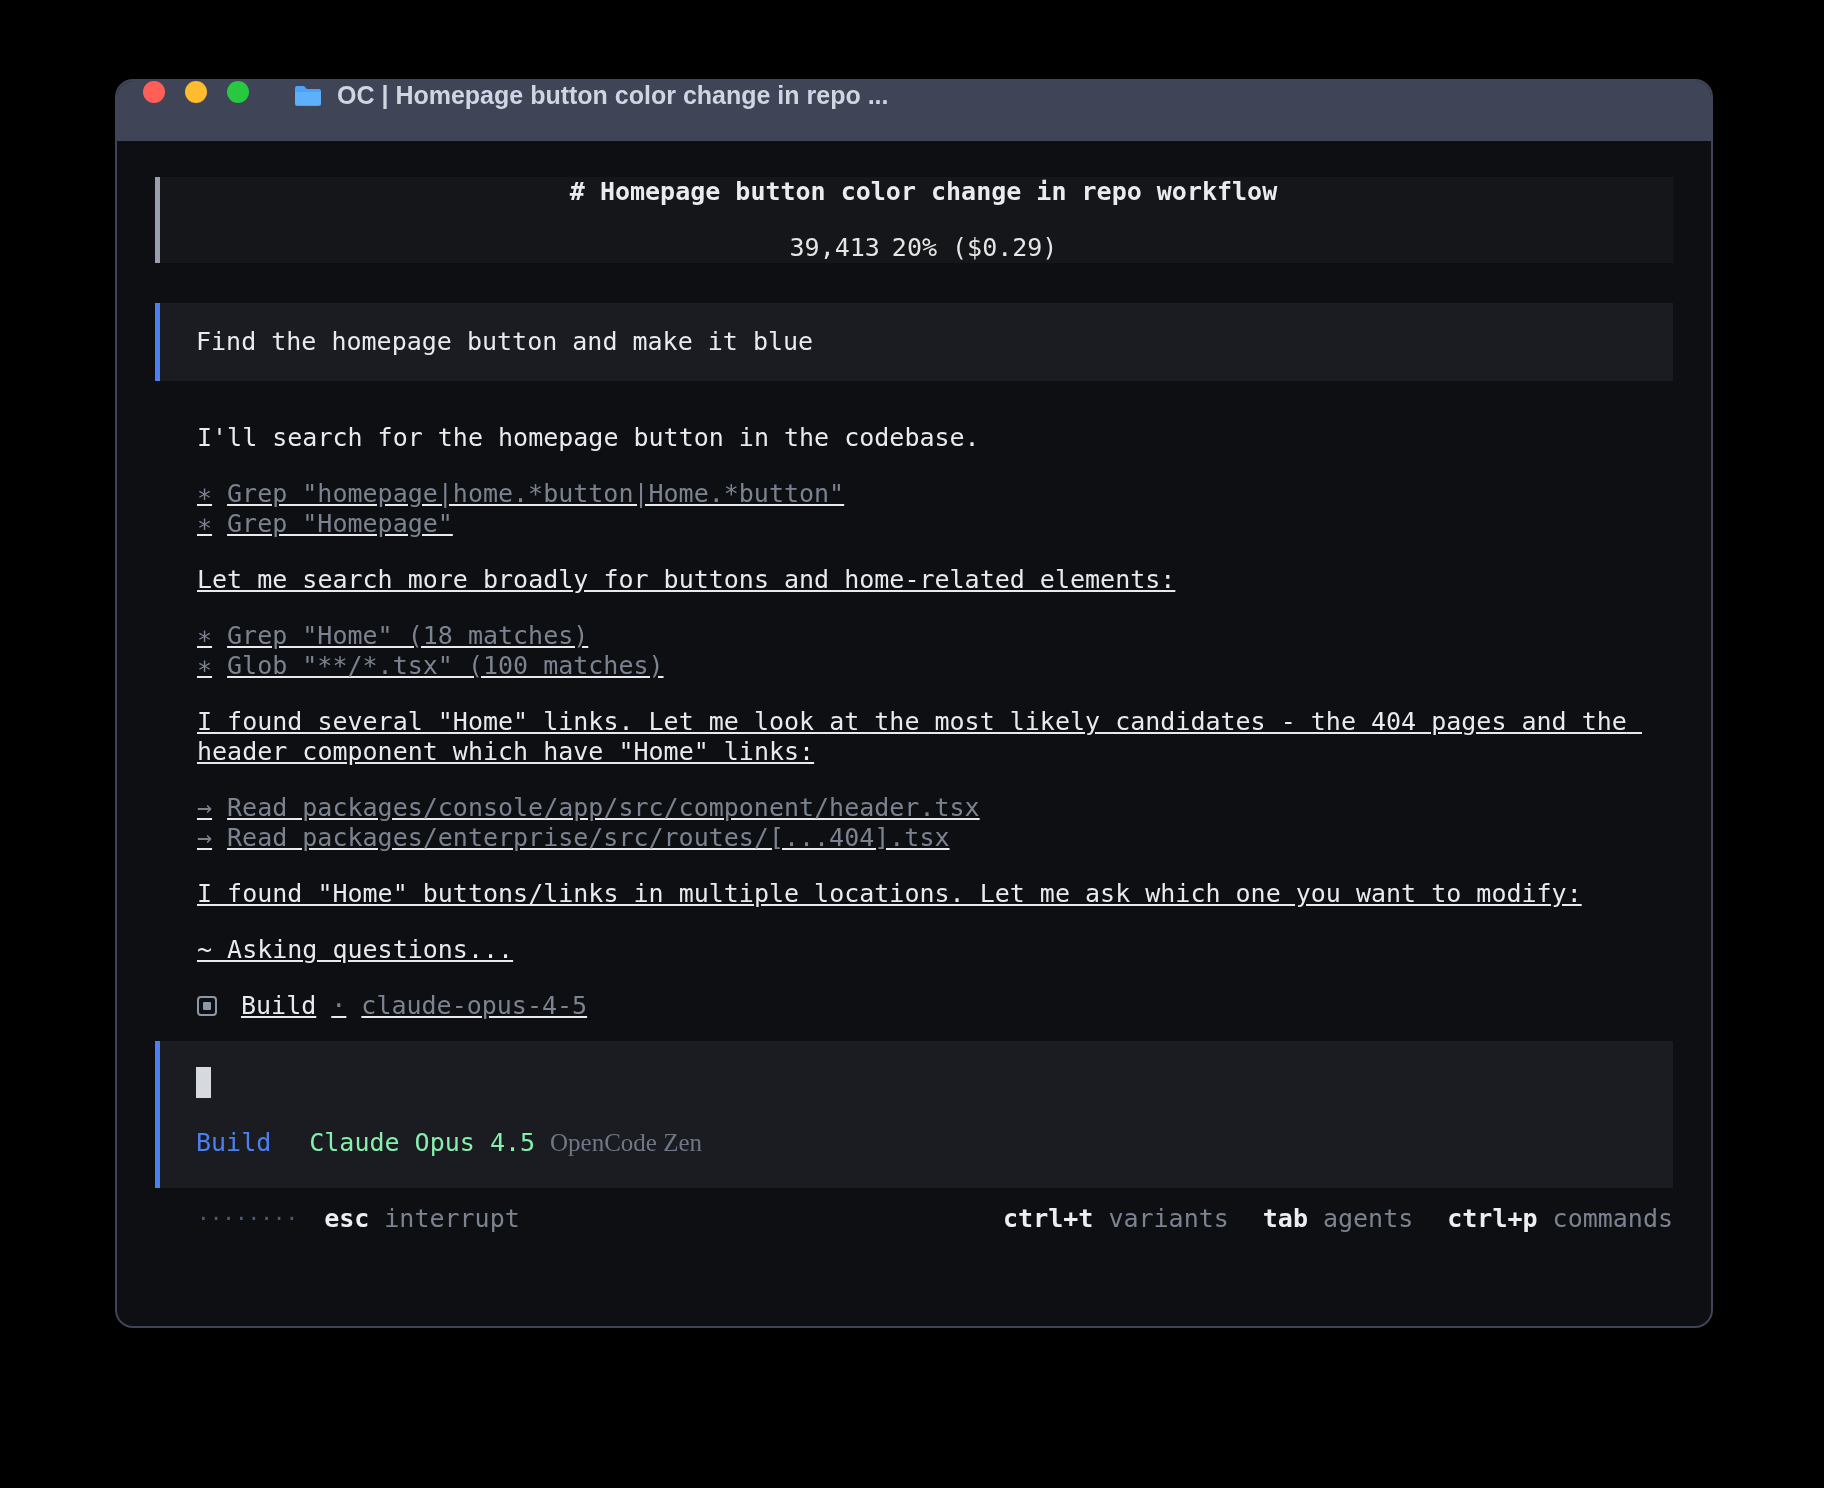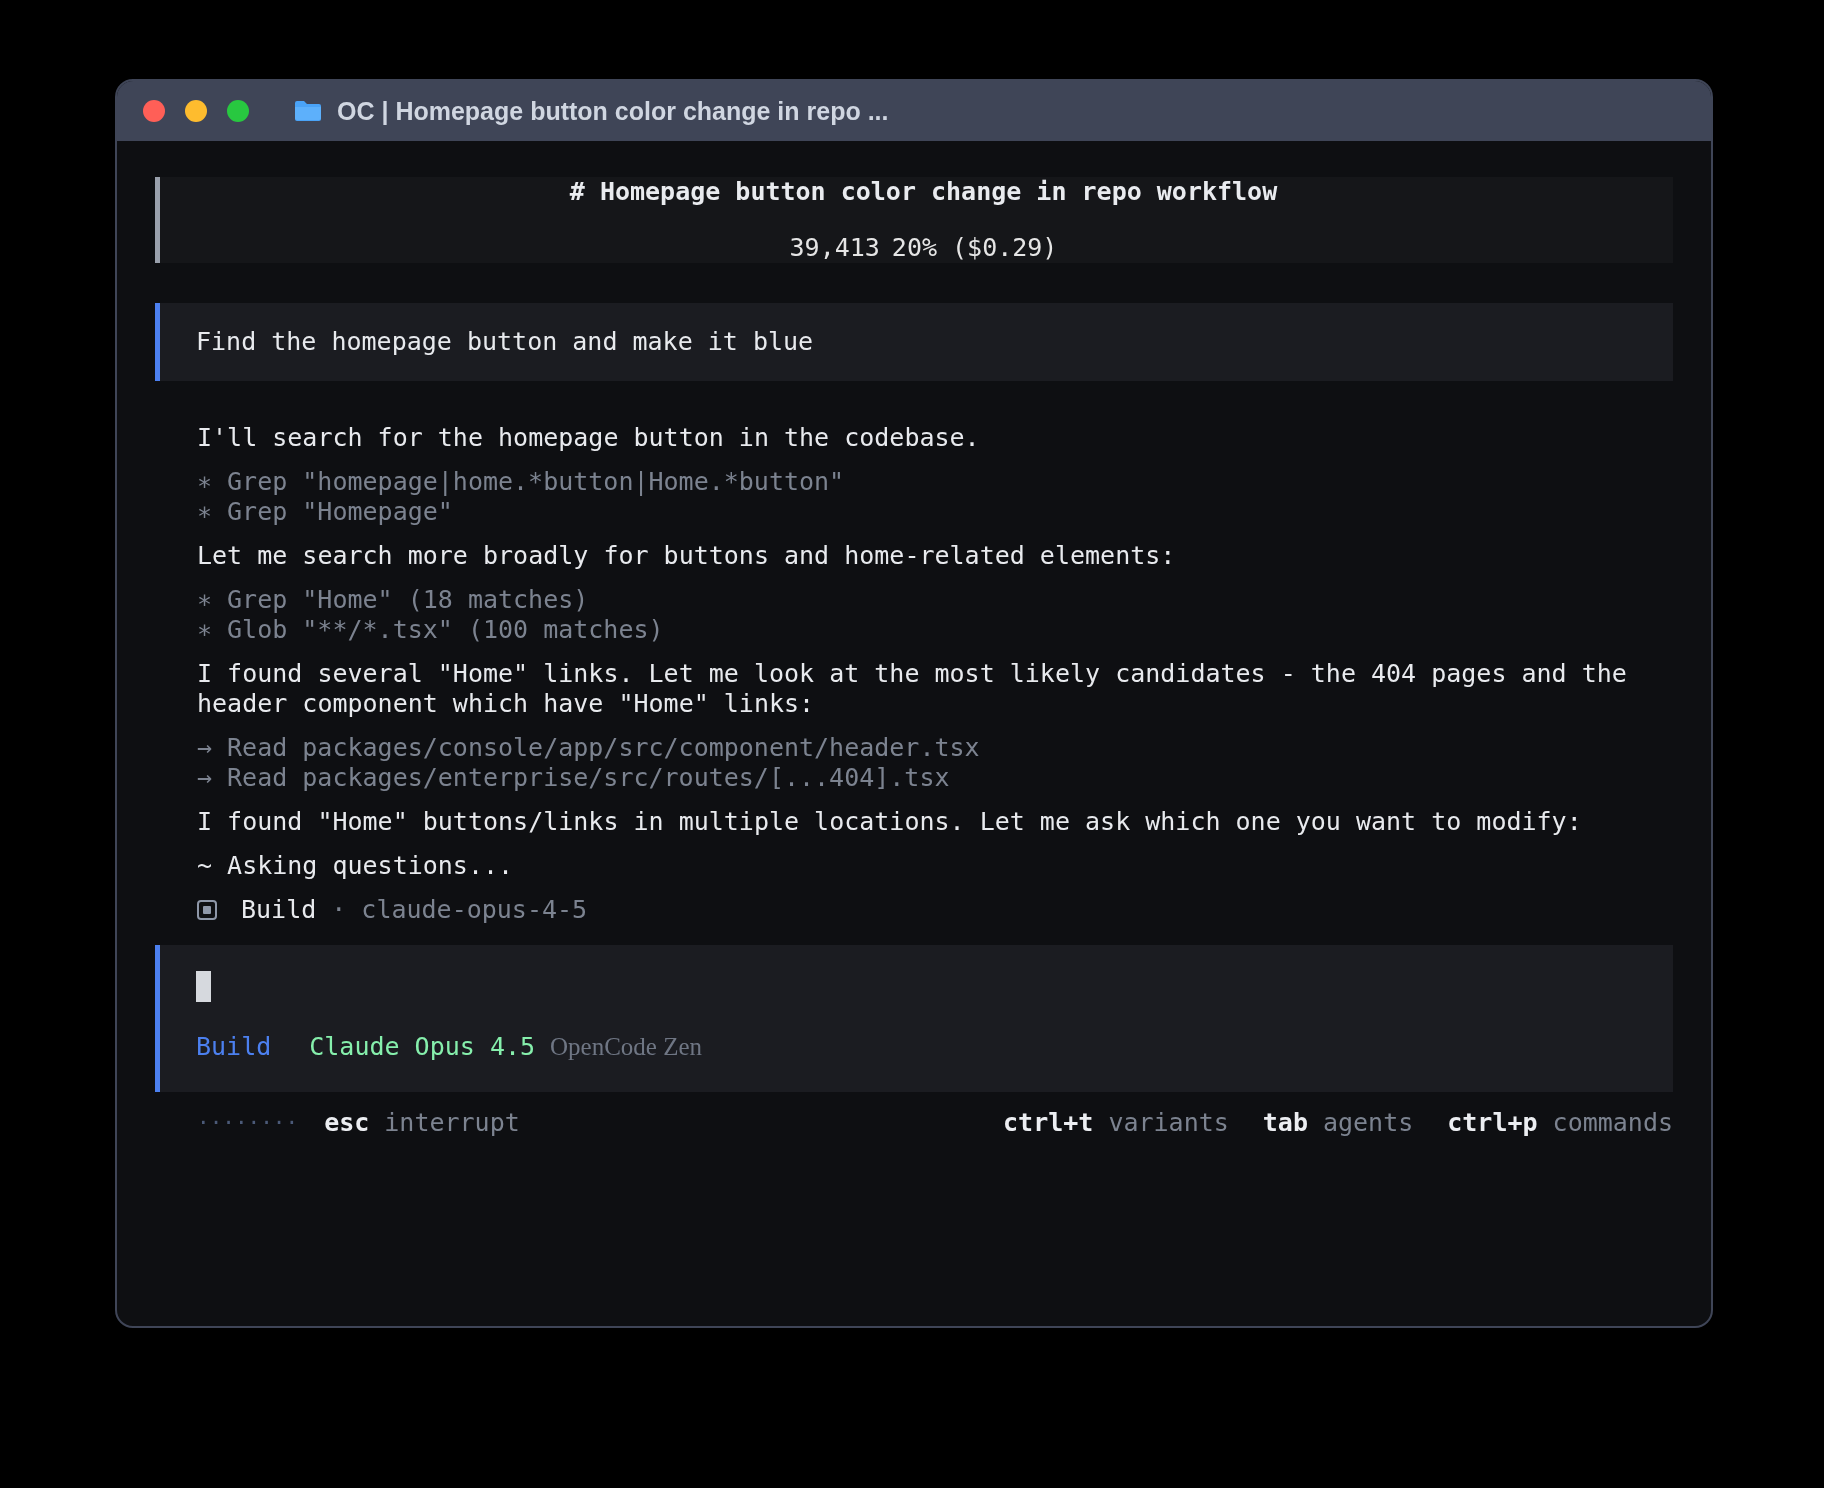--- a/index.html
+++ b/index.html
@@ -28,21 +28,21 @@
     overflow: hidden;
     box-shadow: 0 24px 70px rgba(0,0,0,0.65);
     display: flex;
     flex-direction: column;
   }
   
   .titlebar {
     flex: 0 0 60px;
     background: #3f4557;
     display: flex;
-    align-items: center;
+    align-items: flex-start;
     padding: 0 26px;
   }
   .lights { display: flex; align-items: center; gap: 20px; }
   .light { width: 22px; height: 22px; border-radius: 50%; display: inline-block; }
   .light.red    { background: #ff5f57; }
   .light.yellow { background: #febc2e; }
   .light.green  { background: #28c840; }
   .titlegroup {
     margin-left: 44px;
     display: flex;
@@ -77,21 +77,21 @@
   .sh-title { font-weight: bold; color: #e9ebef; white-space: nowrap; }
   .sh-right { display: flex; gap: 12px; color: #e5e5e5; white-space: nowrap; }
   .user-msg {
     margin-top: 40px;
     background: #1b1c21;
     border-left: 5px solid #4c80f0;
     padding: 24px 36px;
     color: #e8eaee;
   }
   .conv { margin: 42px 0 0 42px; }
-  .blk + .blk { margin-top: 14px; }
+  .blk + .blk { margin-top: 26px; text-decoration: underline; }
   .line { white-space: pre-wrap; }
   .white { color: #e8eaee; }
   .gray  { color: #7c8390; }
   .pfx   { margin-right: 15px; }
   .agent-line { display: flex; align-items: center; }
   .agent-icon {
     width: 16px; height: 16px;
     border: 2px solid #8e97a8;
     border-radius: 4px;
     display: inline-flex;

